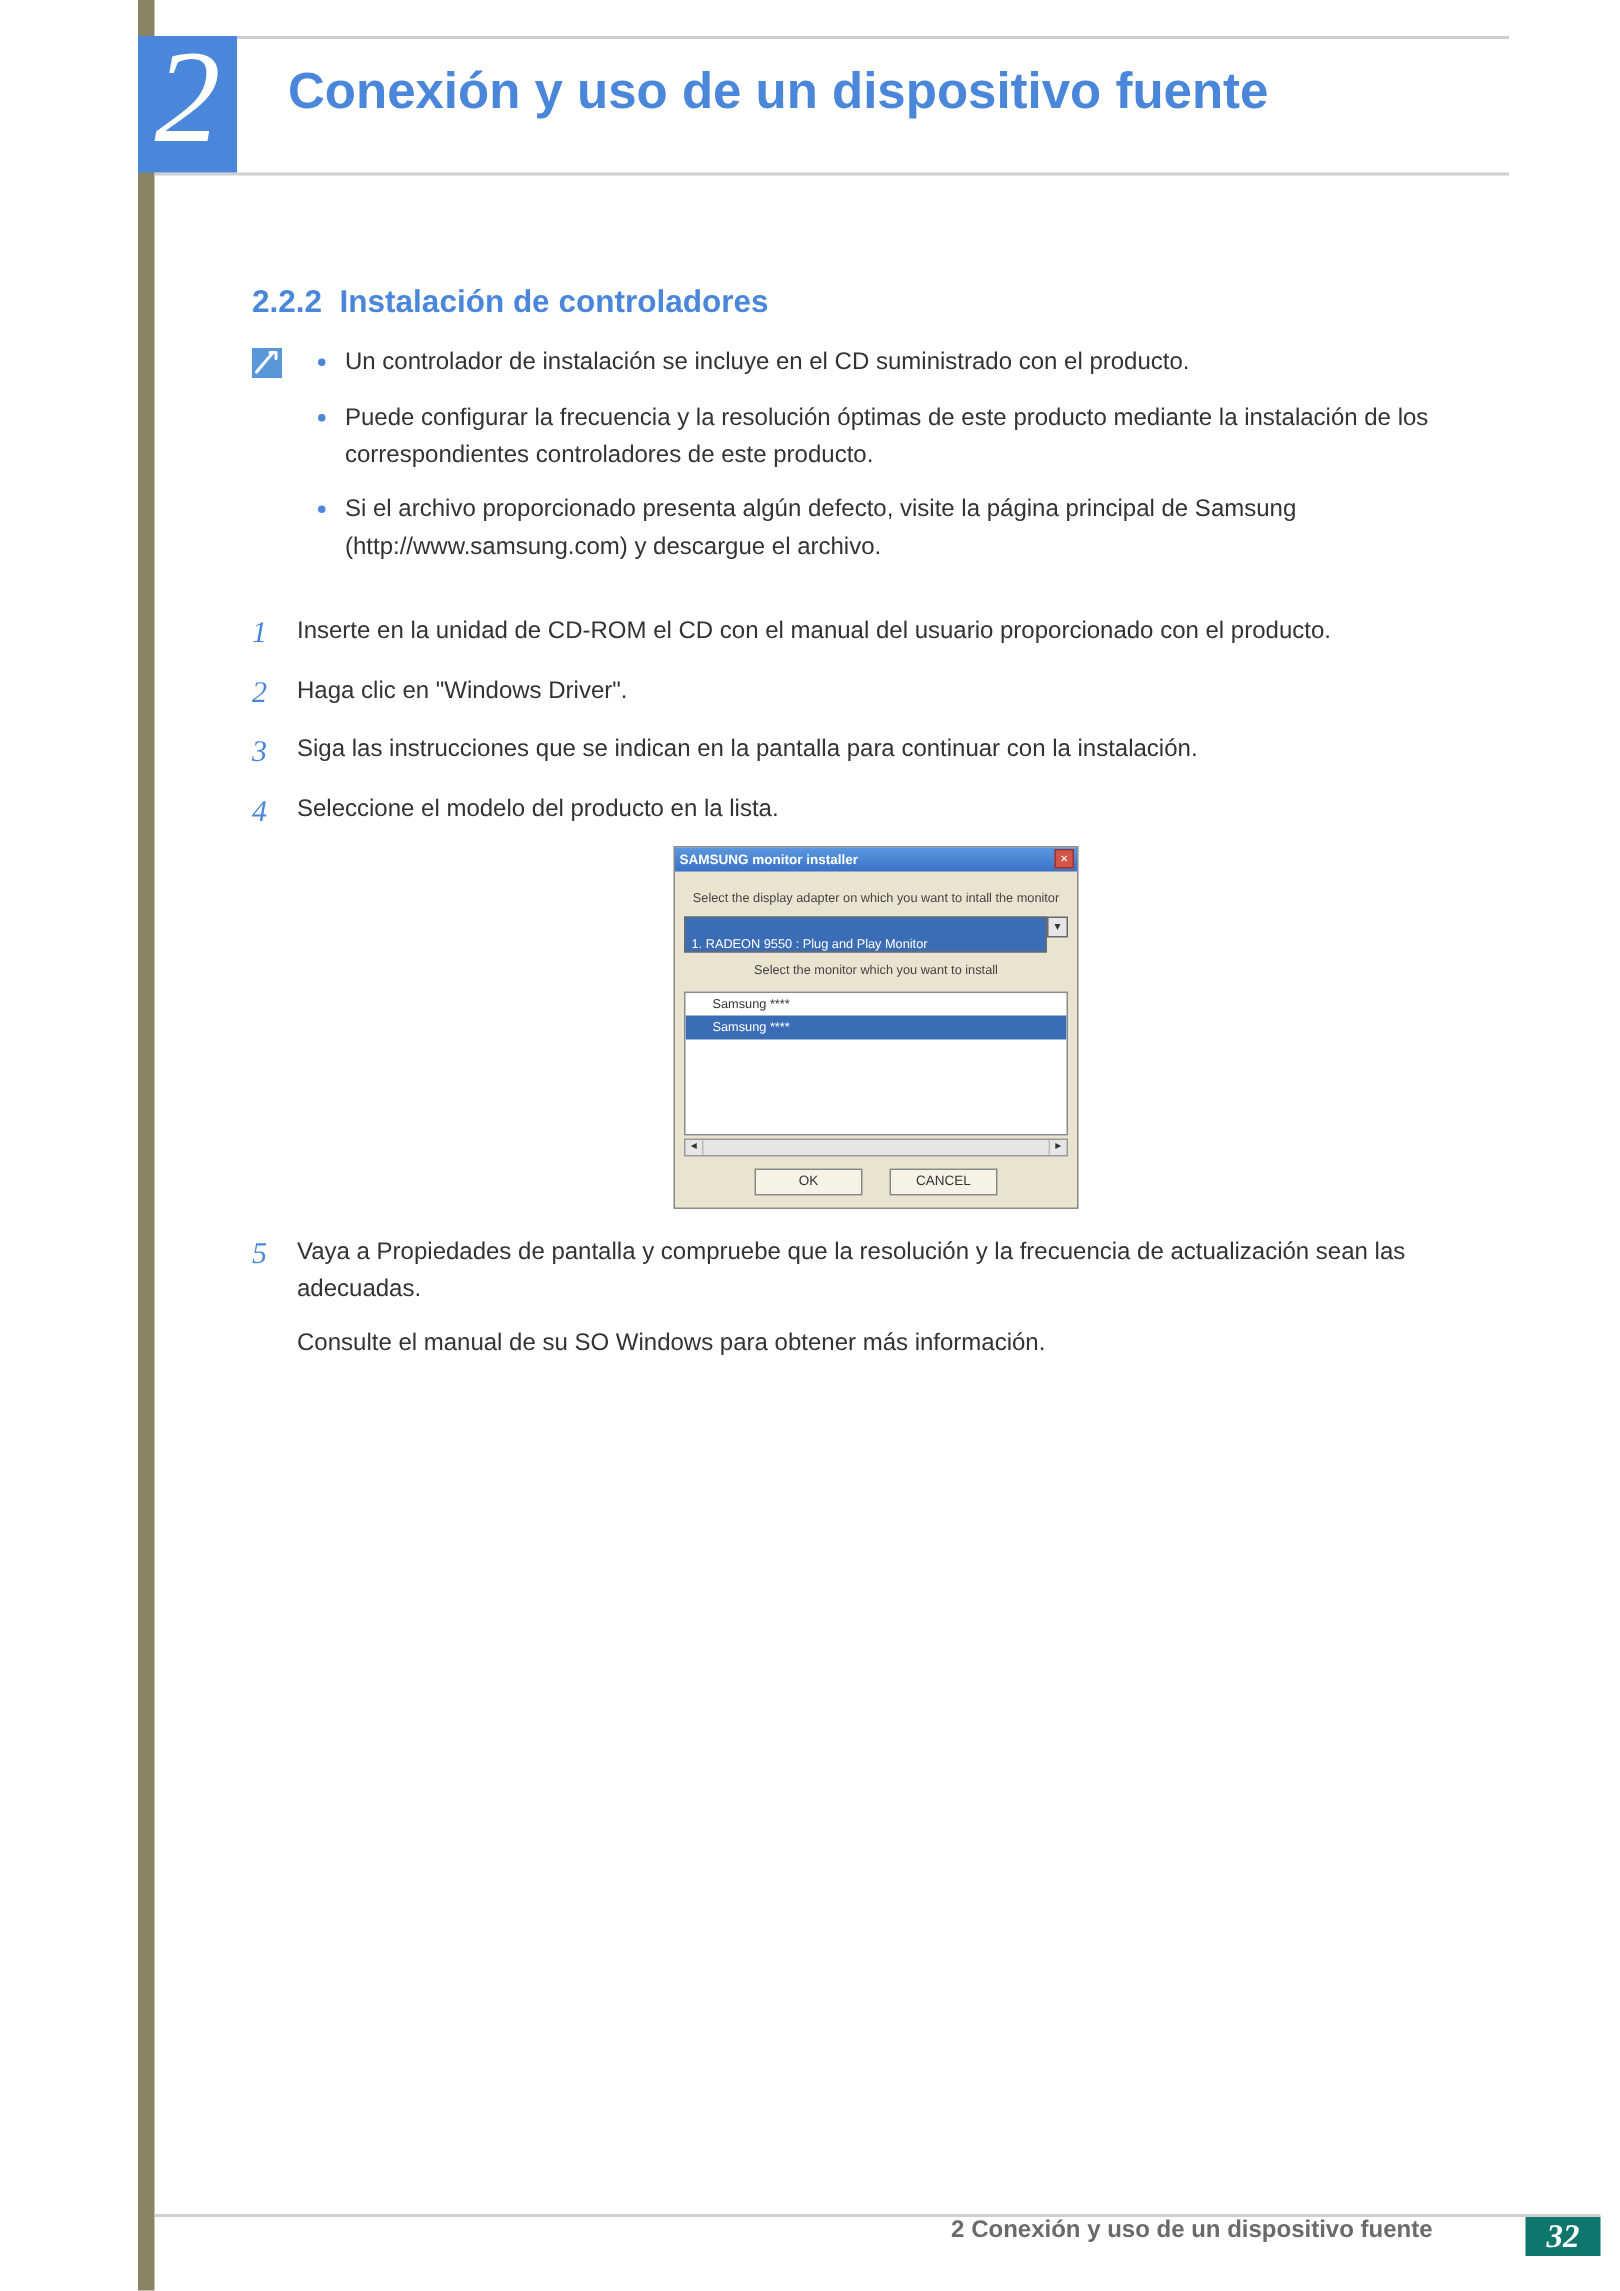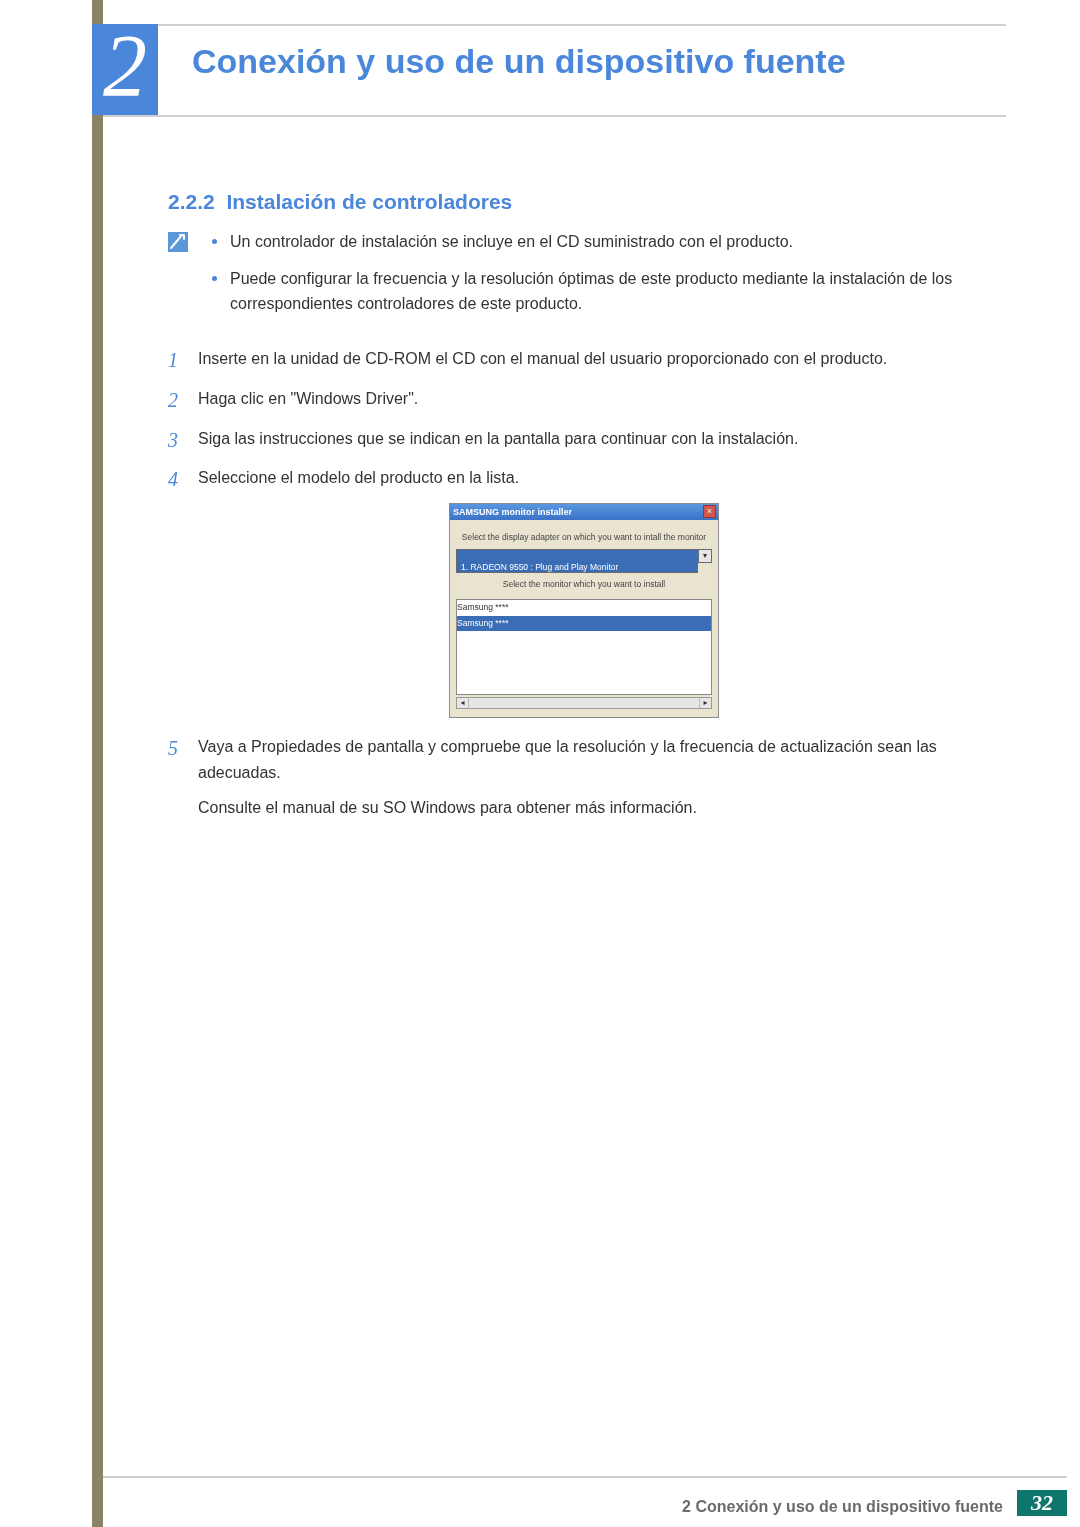--- a/index.html
+++ b/index.html
@@ -40,31 +40,31 @@
   .installer { width:270px; border:1px solid #8b8b8b; background:#e9e4cf; font-size:9px; }
   .tbar { height:16px; background:linear-gradient(#5a97e0,#3a72c7); color:#fff; display:flex; align-items:center; padding:0 3px; position:relative; }
   .tbar-text { font-size:9px; font-weight:700; }
   .tbar-close { position:absolute; right:2px; top:1px; width:13px; height:13px; background:#d35548; border:1px solid #933; color:#fff; display:flex; align-items:center; justify-content:center; font-size:9px; line-height:1; }
   .inst-body { padding:6px 6px 8px; }
   .inst-label { text-align:center; font-size:8.5px; color:#444; padding:5px 0; }
   .sel-row { display:flex; }
   .sel-row .selbox { flex:1; height:14px; background:#3b6db6; color:#fff; padding:11px 4px; font-size:8.5px; border:1px solid #6a6a6a; }
   .sel-row .dd { width:14px; height:14px; border:1px solid #6a6a6a; background:#e6e6e6; display:flex; align-items:center; justify-content:center; font-size:8px; }
   .listbox { height:96px; border:1px solid #8a8a8a; background:#fff; margin-top:2px; position:relative; overflow:hidden;}
-  .listbox .row { font-size:8.5px; padding:1px 0; }
+  .listbox .row { font-size:8.5px; padding:1px 18px; }
   .listbox .row.sel { background:#3b6db6; color:#fff; }
   .hscroll { display:flex; height:12px; border:1px solid #9a9a9a; background:#e6e6e6; margin-top:2px;}
   .hscroll .arrow { width:12px; display:flex; align-items:center; justify-content:center; font-size:8px; border-right:1px solid #bbb;}
   .hscroll .arrow:last-child { border-left:1px solid #bbb; border-right:none;}
   .hscroll .track { flex:1; }
   .btnrow { display:flex; justify-content:center; gap:18px; padding-top:8px; }
   .winbtn { width:72px; height:18px; border:1px solid #888; background:#f5f3e6; font-size:9px; display:flex; align-items:center; justify-content:center; }
 
   
-  .footer { position:absolute; bottom:11px; left:103px; right:13px; height:38px; display:flex; align-items:flex-end; }
+  .footer { position:absolute; bottom:11px; left:103px; right:13px; height:38px; display:flex; align-items:flex-start;gap:48px; }
   .footer-line { position:absolute; left:103px; right:13px; bottom:49px; height:2px; background:#cfcfcf;}
   .footer-text { flex:1; display:flex; align-items:center; justify-content:flex-end; padding-right:14px; font-size:16px; font-weight:700; color:#6a6a6a; }
   .footer-badge { width:50px; background:#0f766e; color:#fff; display:flex; align-items:center; justify-content:center; font-size:22px; font-weight:700; font-family:Georgia,serif; font-style:italic;}
 </style>
 </head>
 <body>
 
 <div class="left-strip"></div>
 <div class="top-rule-a"></div>
 <div class="top-rule-b"></div>
@@ -82,20 +82,21 @@
   <div class="note-row">
     <div class="note-icon">
       <svg viewBox="0 0 20 20">
           <rect width="20" height="20" fill="#5a97d8"></rect>
           <path d="M3 16 L14 3 M12 3 L16 3 L16 7" stroke="#fff" stroke-width="2" fill="none" stroke-linecap="round" stroke-linejoin="round"></path>
         </svg>
     </div>
     <ul class="notes">
       <li>Un controlador de instalación se incluye en el CD suministrado con el producto.</li>
       <li>Puede configurar la frecuencia y la resolución óptimas de este producto mediante la instalación de los correspondientes controladores de este producto.</li>
+      <li>Si el archivo proporcionado presenta algún defecto, visite la página principal de Samsung (http://www.samsung.com) y descargue el archivo.</li>
     </ul>
   </div>
 
   <ol class="steps">
     <li><span class="num">1</span><span>Inserte en la unidad de CD-ROM el CD con el manual del usuario proporcionado con el producto.</span></li>
     <li><span class="num">2</span><span>Haga clic en "Windows Driver".</span></li>
     <li><span class="num">3</span><span>Siga las instrucciones que se indican en la pantalla para continuar con la instalación.</span></li>
     <li><span class="num">4</span><span>Seleccione el modelo del producto en la lista.</span>
       <div class="installer-wrap">
         <div class="installer">
@@ -112,20 +113,24 @@
             <div class="inst-label">Select the monitor which you want to install</div>
             <div class="listbox">
               <div class="row">Samsung ****</div>
               <div class="row sel">Samsung ****</div>
             </div>
             <div class="hscroll">
               <div class="arrow">◂</div>
               <div class="track"></div>
               <div class="arrow">▸</div>
             </div>
+            <div class="btnrow">
+              <div class="winbtn">OK</div>
+              <div class="winbtn">CANCEL</div>
+            </div>
           </div>
         </div>
       </div>
     </li>
     <li><span class="num">5</span><span>Vaya a Propiedades de pantalla y compruebe que la resolución y la frecuencia de actualización sean las adecuadas.</span>
       <p>Consulte el manual de su SO Windows para obtener más información.</p>
     </li>
   </ol>
 </div>
 

